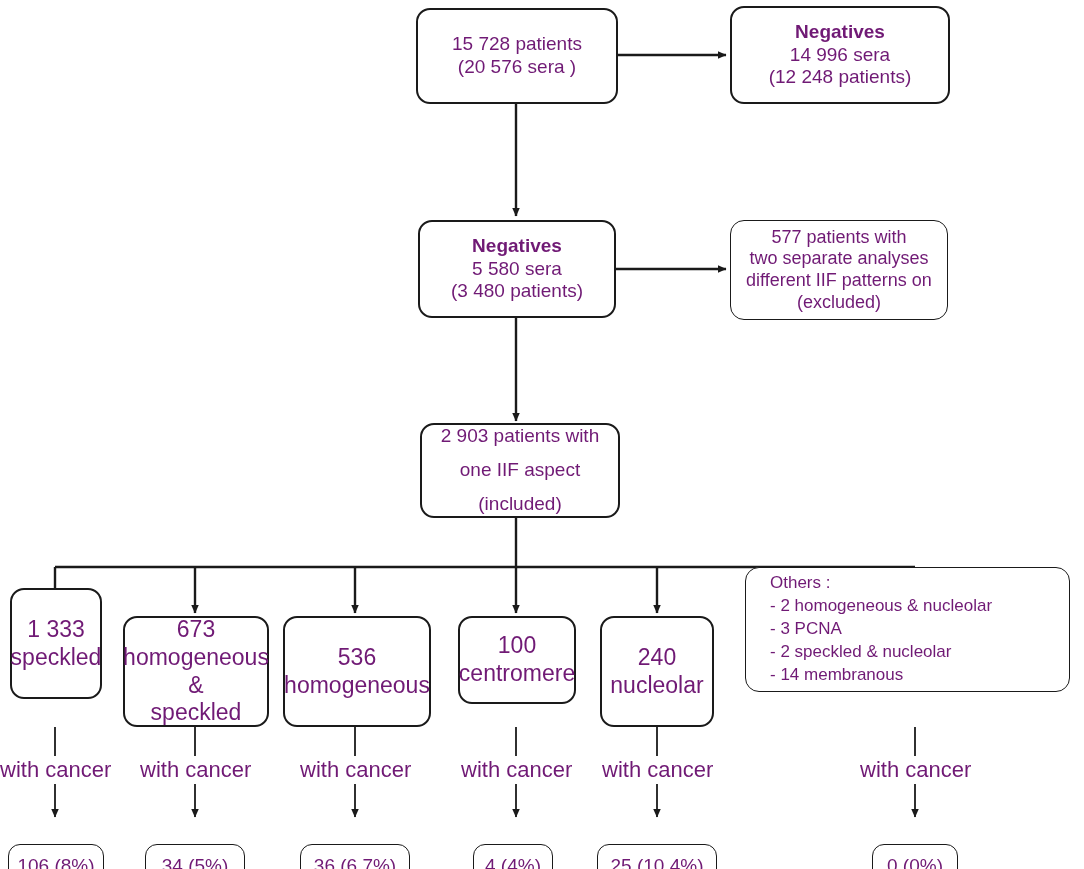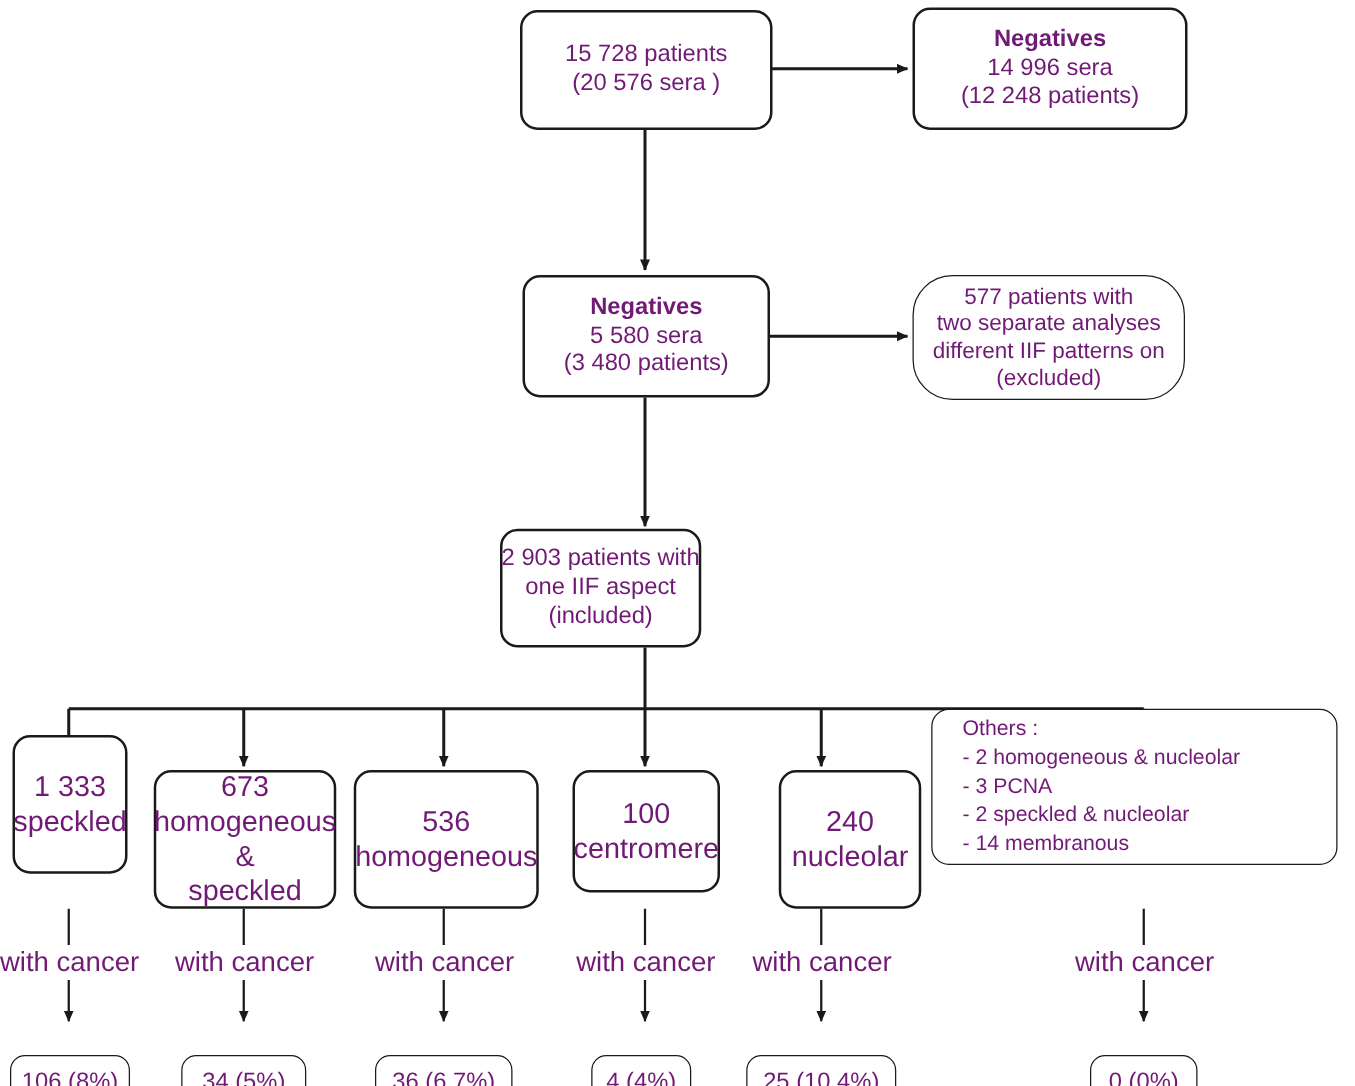--- a/index.html
+++ b/index.html
@@ -116,28 +116,28 @@
     <span class="ln">14 996 sera</span>
     <span class="ln">(12 248 patients)</span>
   </div>
 
   <div class="box" style="left:418px; top:220px; width:198px; height:98px;">
     <span class="ln bold">Negatives</span>
     <span class="ln">5 580 sera</span>
     <span class="ln">(3 480 patients)</span>
   </div>
 
-  <div class="box thin" style="left:730px; top:220px; width:218px; height:100px; font-size:18px;border-radius:32px;">
+  <div class="box thin" style="left:730px; top:220px; width:218px; height:100px; font-size:18px;">
     <span class="ln">577 patients with</span>
     <span class="ln">two separate analyses</span>
     <span class="ln">different IIF patterns on</span>
     <span class="ln">(excluded)</span>
   </div>
 
-  <div class="box" style="left:400px; top:423px; width:161px; height:95px;">
+  <div class="box" style="left:420px; top:423px; width:200px; height:95px;gap:11px;">
     <span class="ln">2 903 patients with</span>
     <span class="ln">one IIF aspect</span>
     <span class="ln">(included)</span>
   </div>
 
   <div class="box cat-box" style="left:10px; top:588px; width:92px; height:111px;">
     <span class="ln">1 333</span>
     <span class="ln">speckled</span>
   </div>
 
@@ -145,26 +145,26 @@
     <span class="ln">673</span>
     <span class="ln">homogeneous &amp;</span>
     <span class="ln">speckled</span>
   </div>
 
   <div class="box cat-box" style="left:283px; top:616px; width:148px; height:111px;">
     <span class="ln">536</span>
     <span class="ln">homogeneous</span>
   </div>
 
-  <div class="box cat-box" style="left:458px; top:616px; width:118px; height:98px;">
+  <div class="box cat-box" style="left:458px; top:616px; width:118px; height:88px;">
     <span class="ln">100</span>
     <span class="ln">centromere</span>
   </div>
 
-  <div class="box cat-box" style="left:623px; top:616px; width:114px; height:111px;">
+  <div class="box cat-box" style="left:600px; top:616px; width:114px; height:111px;">
     <span class="ln">240</span>
     <span class="ln">nucleolar</span>
   </div>
 
   <div class="box cat-box thin left-align" style="left:745px; top:567px; width:325px; height:125px; font-size:17px; justify-content:center; line-height:1.35;">
     <span class="ln">Others :</span>
     <span class="ln">- 2 homogeneous &amp; nucleolar</span>
     <span class="ln">- 3 PCNA</span>
     <span class="ln">- 2 speckled &amp; nucleolar</span>
     <span class="ln">- 14 membranous</span>

